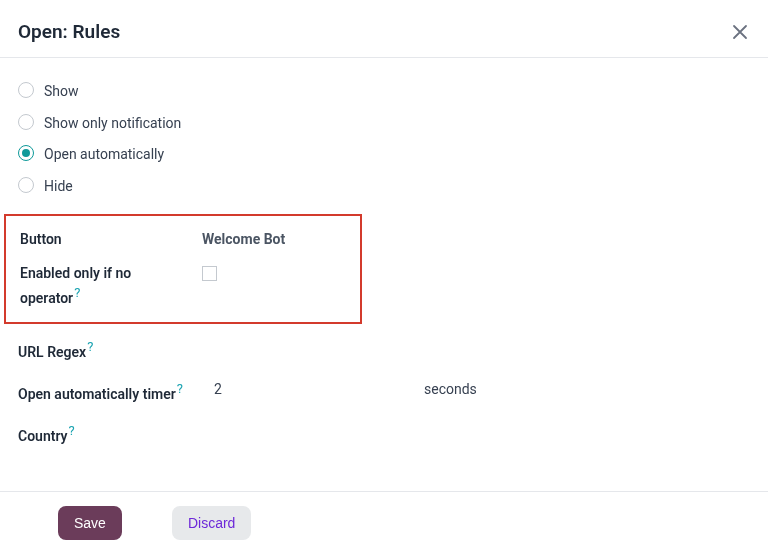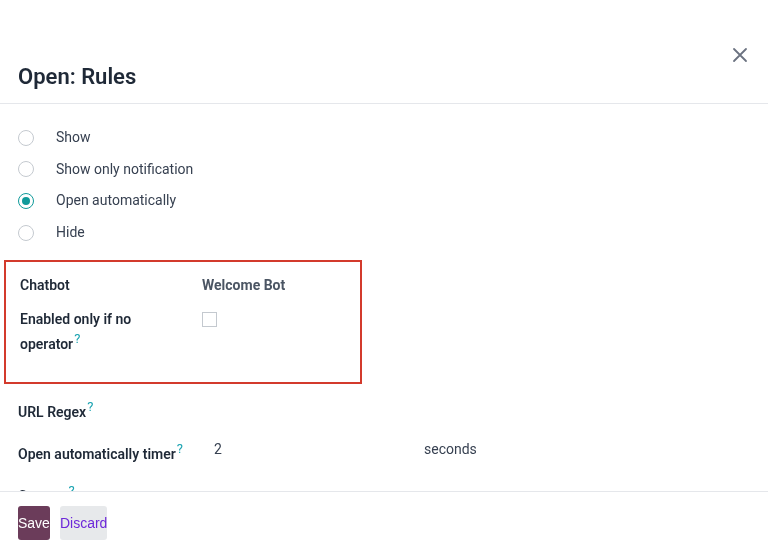--- a/index.html
+++ b/index.html
@@ -13,24 +13,23 @@
       display: flex;
       flex-direction: column;
     }
     .modal-header {
       display: flex;
       justify-content: space-between;
       align-items: center;
       padding: 20px 18px 14px 18px;
     }
     .modal-title {
-      font-size: 22px;
+      font-size: 19px;
       font-weight: 600;
       color: #1f2937;
-      margin-top: 44px;
     }
     .close-icon {
       cursor: pointer;
       color: #6b7280;
     }
     .close-icon svg { display: block; }
     .divider {
       border: none;
       border-top: 1px solid #e5e7eb;
       margin: 0;
@@ -71,22 +70,22 @@
       align-items: flex-start;
       gap: 70px;
     }
     .radio-group {
       display: flex;
       flex-direction: column;
       gap: 12px;
     }
     .radio-option {
       display: flex;
-      align-items: center;
-      gap: 22px;
+      align-items: flex-start;
+      gap: 10px;
       cursor: pointer;
     }
     .radio-circle {
       width: 16px;
       height: 16px;
       border: 1.5px solid #c4c9cf;
       border-radius: 50%;
       display: inline-flex;
       align-items: center;
       justify-content: center;
@@ -105,44 +104,45 @@
     .radio-circle.selected .radio-dot { display: block; }
     .radio-label { color: #374151; }
     .highlight-box {
       border: 2px solid #d33a2c;
       padding: 14px 0 8px 14px;
       margin-left: -14px;
       margin-bottom: 14px;
       width: 358px;
     }
     .highlight-box .form-row { margin-bottom: 14px; }
-    .highlight-box .form-row:last-child { margin-bottom: 20px; }
+    .highlight-box .form-row:last-child { margin-bottom: 6px; }
     .highlight-box .label-col { width: 182px; }
     .checkbox {
       width: 15px;
       height: 15px;
       border: 1px solid #c4c9cf;
       background: #fff;
       cursor: pointer;
       display: inline-block;
       margin-top: 2px;
     }
     .chatbot-value { color: #4b5563; font-weight: bold; }
     .modal-footer {
       padding: 14px 18px 18px 18px;
       display: flex;
       gap: 10px;
     }
     .btn {
       border: none;
-      padding: 9px 0;
-      border-radius: 3px;
+      padding: 9px 16px;
+      border-radius: 8px;
       font-size: 14px;
       font-weight: 500;
       cursor: pointer;
+      margin-left: 40px;
     }
     .btn-primary {
       background: #6b3c5a;
       color: #fff;
     }
     .btn-secondary {
       background: #e7e9eb;
       color: #6d28d9;
     }
     .timer-value { min-width: 140px; }
@@ -186,21 +186,21 @@
           <span class="radio-circle"></span>
           <span class="radio-label">Hide</span>
         </label>
       </div>
     </div>
   </div>
 
   <div class="highlight-box">
     <div class="form-row">
       <div class="label-col">
-        <span>Chatbot</span>
+        <span>Button</span>
       </div>
       <div class="value-col">
         <span class="chatbot-value">Welcome Bot</span>
       </div>
     </div>
     <div class="form-row">
       <div class="label-col">
         <span>Enabled only if no operator</span><span class="help-icon">?</span>
       </div>
       <div class="value-col">

